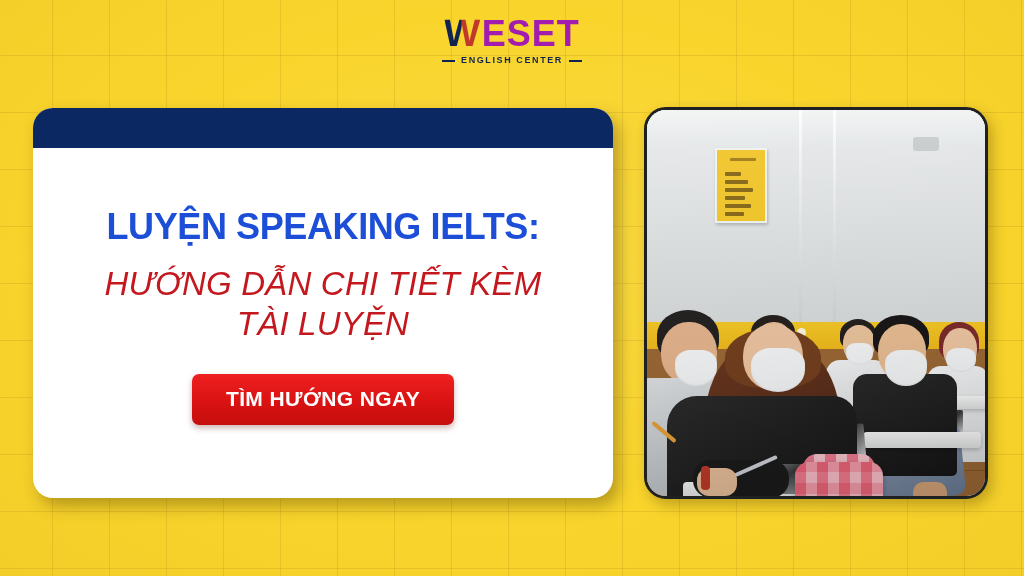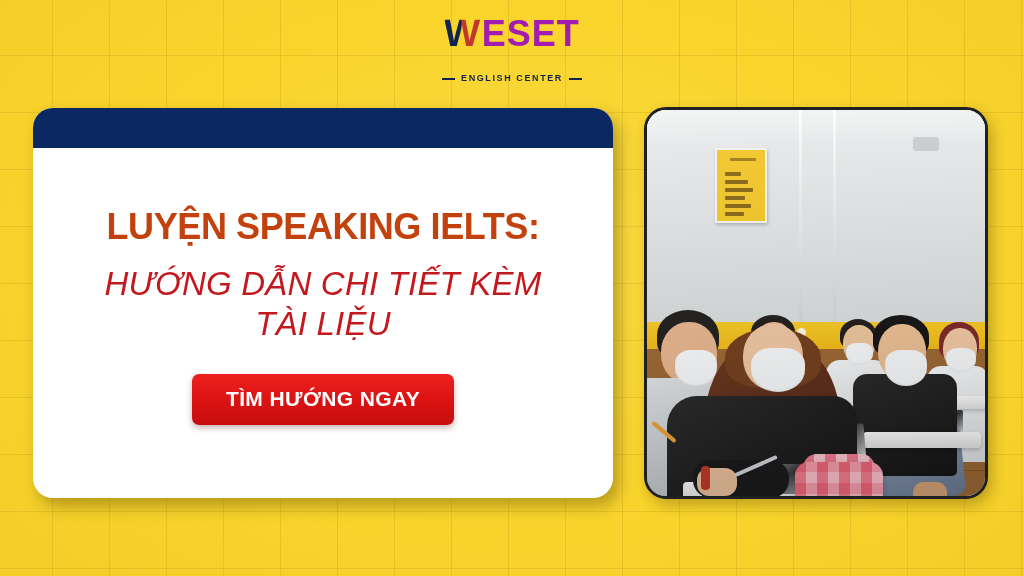--- a/index.html
+++ b/index.html
@@ -49,21 +49,21 @@
     background:linear-gradient(to right, #10244f 0%, #10244f 46%, #c0392b 46%, #c0392b 100%);
     -webkit-background-clip:text; background-clip:text;
     color:transparent;
     margin-right:1px;
     transform:skewX(-2deg);
   }
   .logo-rest{
     color:#a21caf; font-weight:900; font-size:36px; letter-spacing:1px;
   }
   .logo-sub{
-    margin-top:22px;
+    margin-top:4px;
     display:flex; align-items:center; gap:6px;
     font-size:9px; font-weight:700; letter-spacing:1.6px;
     color:#10244f;
   }
   .logo-sub .dash{
     display:block; width:13px; height:2px; background:#10244f;
   }
 
   
   .card{
@@ -81,21 +81,21 @@
     background:#0b2863;
     flex:0 0 auto;
   }
   .card-body{
     flex:1 1 auto;
     display:flex; flex-direction:column;
     align-items:center; justify-content:center;
     padding:10px 26px 24px;
   }
   .headline{
-    color:#c2410c;
+    color:#1d4ed8;
     font-size:36px;
     font-weight:900;
     letter-spacing:-0.4px;
     text-align:center;
     line-height:1.12;
     white-space:nowrap;
   }
   .subhead{
     margin-top:17px;
     color:#c4181f;
@@ -307,21 +307,21 @@
       <span class="dash"></span>
     </div>
   </div>
 
   <div class="card">
     <div class="card-topbar"></div>
     <div class="card-body">
       <h1 class="headline">LUYỆN SPEAKING IELTS:</h1>
       <div class="subhead">
         <div>HƯỚNG DẪN CHI TIẾT KÈM</div>
-        <div>TÀI LIỆU</div>
+        <div>TÀI LUYỆN</div>
       </div>
       <div class="cta-wrap">
         <button class="cta">TÌM HƯỚNG NGAY</button>
       </div>
     </div>
   </div>
 
   <div class="photo">
     <div class="ph-inner">
 

